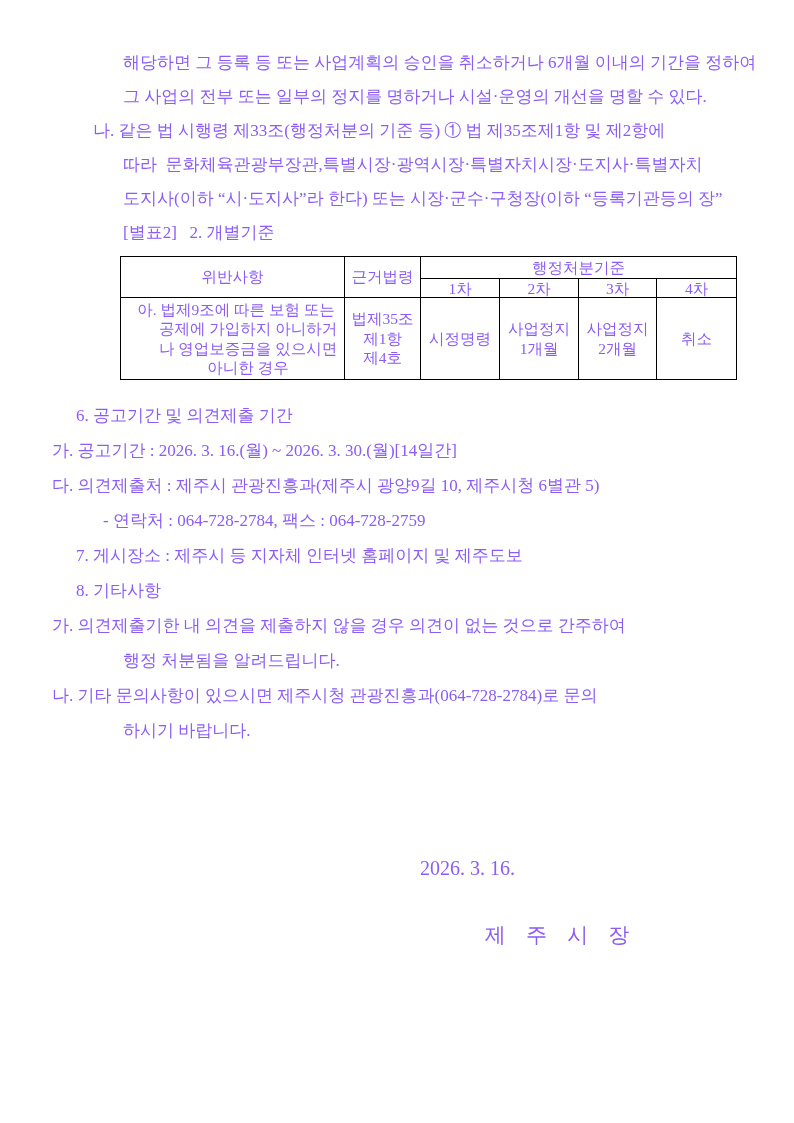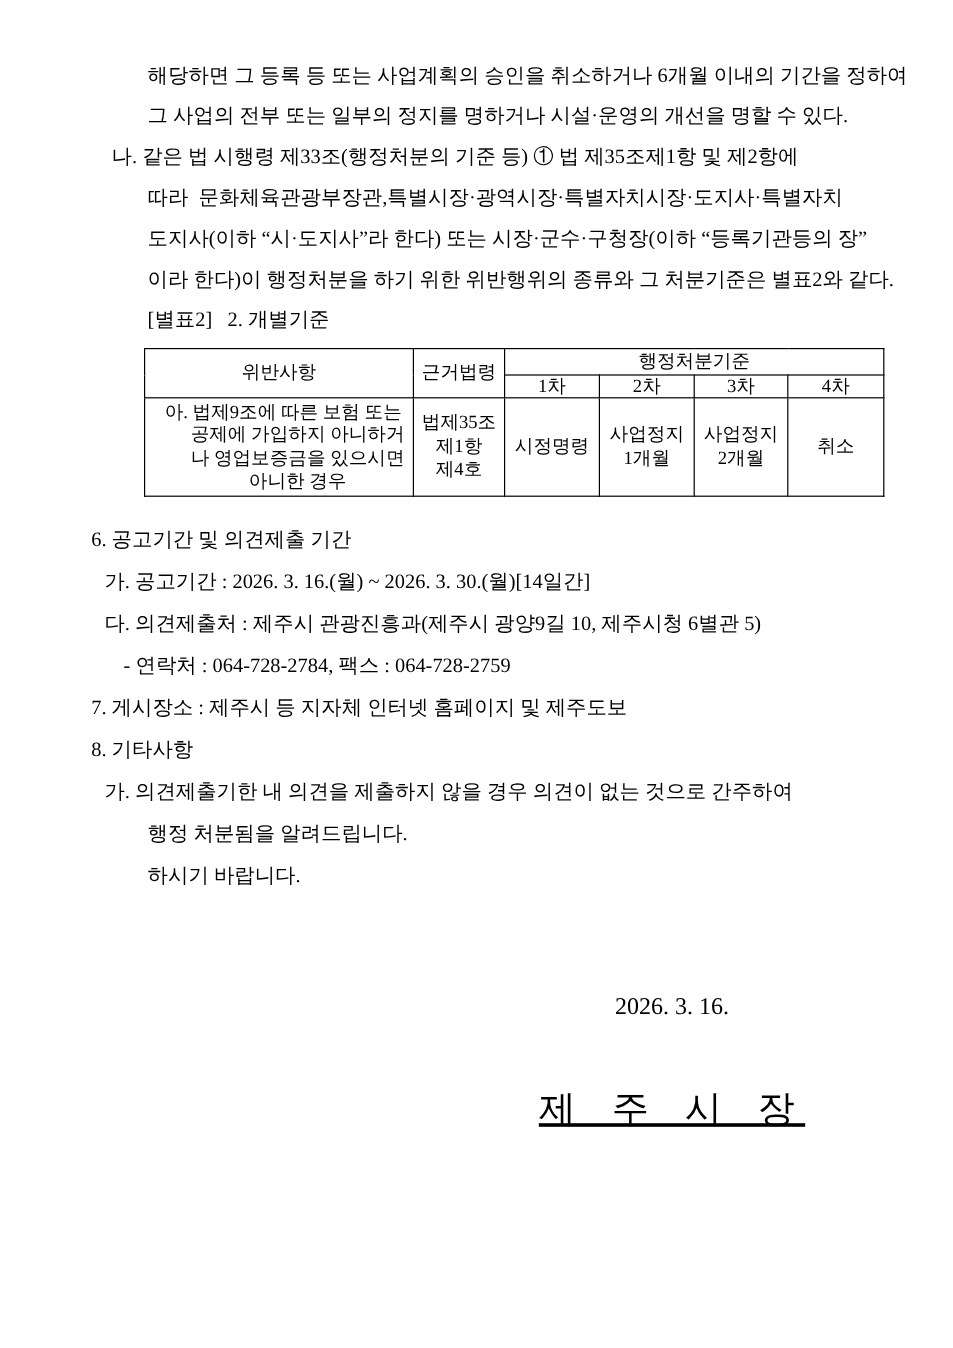--- a/index.html
+++ b/index.html
@@ -1,41 +1,41 @@
 <!DOCTYPE html>
 <html><head>
 <meta charset="utf-8">
 <style>
   html, body { margin: 0; padding: 0; background: #ffffff; }
   .page {
     position: relative;
     width: 794px;
     height: 1123px;
     background: #ffffff;
-    color: #000000;
+    color: #8b5cf6;
     font-family: "Liberation Serif", "DejaVu Serif", serif;
     overflow: hidden;
     box-sizing: border-box;
     padding-top: 46px;
   }
   .bline {
     font-size: 17px;
     line-height: 34px;
     white-space: pre;
   }
   .sline {
     font-size: 17px;
     line-height: 35px;
     white-space: pre;
   }
   .ml-cont { margin-left: 123px; }
   .ml-num4 { margin-left: 115px; }
   .ml-na   { margin-left: 93px;  }
   .ml-sec  { margin-left: 76px;  }
-  .ml-sub  { margin-left: 87px;  }
+  .ml-sub  { margin-left: 52px;  }
   .ml-dash { margin-left: 103px; }
 
   table.annex {
     border-collapse: collapse;
     table-layout: fixed;
     width: 616px;
     margin: 6px 0 0 120px;
     font-size: 15.5px;
   }
   table.annex th, table.annex td {
@@ -58,52 +58,50 @@
   td.violation .hang {
     display: block;
     padding-left: calc(7px + 1.55em);
     text-indent: -1.55em;
   }
   .pre { white-space: pre-line; line-height: 19.5px; }
 
   .sec6-title { margin-top: 18px; }
 
   .notice-date {
-    margin-top: 77px;
+    margin-top: 105px;
     margin-left: 420px;
     width: 280px;
-    text-align: center;
+    text-align: left;
     font-size: 20px;
     line-height: 30px;
     white-space: pre;
   }
   .mayor-sig {
-    margin-top: 54px;
+    margin-top: 36px;
     margin-left: 380px;
     width: 360px;
     text-align: center;
-    font-size: 31px;
+    font-size: 21px;
     line-height: 32px;
     letter-spacing: 0.28em;
     word-spacing: 0.15em;
     white-space: pre;
-    text-decoration: underline;
   }
 </style>
 </head>
 <body>
 
 <div class="page">
 
   <div class="bline ml-cont">해당하면 그 등록 등 또는 사업계획의 승인을 취소하거나 6개월 이내의 기간을 정하여</div>
   <div class="bline ml-cont">그 사업의 전부 또는 일부의 정지를 명하거나 시설·운영의 개선을 명할 수 있다.</div>
   <div class="bline ml-na">나. 같은 법 시행령 제33조(행정처분의 기준 등) ① 법 제35조제1항 및 제2항에</div>
   <div class="bline ml-cont">따라  문화체육관광부장관,특별시장·광역시장·특별자치시장·도지사·특별자치</div>
   <div class="bline ml-cont">도지사(이하 “시·도지사”라 한다) 또는 시장·군수·구청장(이하 “등록기관등의 장”</div>
-  <div class="bline ml-cont">이라 한다)이 행정처분을 하기 위한 위반행위의 종류와 그 처분기준은 별표2와 같다.</div>
   <div class="bline ml-cont">[별표2]   2. 개별기준</div>
 
   <table class="annex">
     <colgroup>
       <col style="width:224px">
         <col style="width:76px">
         <col style="width:79px">
       <col style="width:79px">
         <col style="width:78px">
         <col style="width:80px">
@@ -140,18 +138,19 @@
   <div class="sline ml-sec sec6-title">6. 공고기간 및 의견제출 기간</div>
   <div class="sline ml-sub">가. 공고기간 : 2026. 3. 16.(월) ~ 2026. 3. 30.(월)[14일간]</div>
   <div class="sline ml-sub">다. 의견제출처 : 제주시 관광진흥과(제주시 광양9길 10, 제주시청 6별관 5)</div>
   <div class="sline ml-dash">- 연락처 : 064-728-2784, 팩스 : 064-728-2759</div>
 
   <div class="sline ml-sec">7. 게시장소 : 제주시 등 지자체 인터넷 홈페이지 및 제주도보</div>
 
   <div class="sline ml-sec">8. 기타사항</div>
   <div class="sline ml-sub">가. 의견제출기한 내 의견을 제출하지 않을 경우 의견이 없는 것으로 간주하여</div>
   <div class="sline ml-cont">행정 처분됨을 알려드립니다.</div>
+  <div class="sline ml-sub">나. 기타 문의사항이 있으시면 제주시청 관광진흥과(064-728-2784)로 문의</div>
   <div class="sline ml-cont">하시기 바랍니다.</div>
 
   <div class="notice-date">2026. 3. 16.</div>
   <div class="mayor-sig">제 주 시 장</div>
 
 </div>
 
 </body></html>

